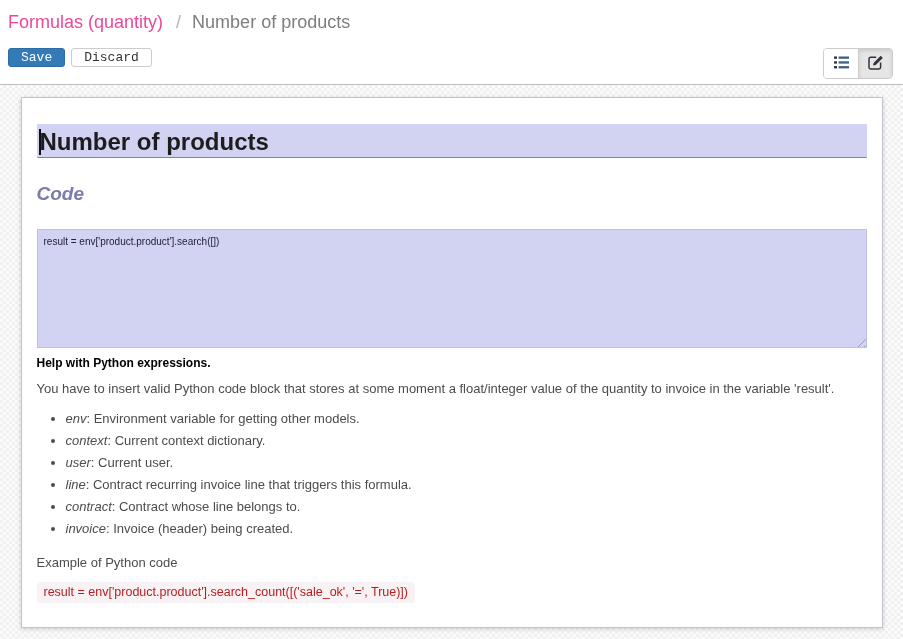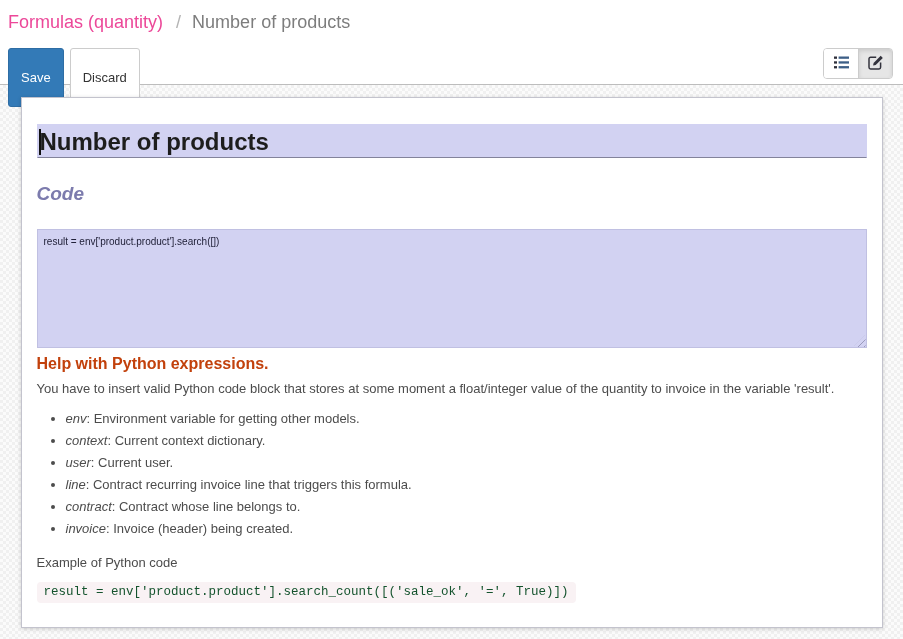--- a/index.html
+++ b/index.html
@@ -26,24 +26,24 @@
   }
   .breadcrumb .sep { color: #b4b4b4; margin: 0 6px 0 8px; }
   .breadcrumb .current { color: #7d7d7d; }
 
   .button-row {
     margin-top: 14px;
     display: flex;
     align-items: flex-start;
   }
   .btn {
-    font-family: Liberation Sans, sans-serif;
+    font-family: Liberation Mono, monospace;
     font-size: 13px;
     line-height: 17px;
-    padding: 20px 12px;
+    padding: 0 12px;
     border-radius: 3px;
     border: 1px solid transparent;
     cursor: pointer;
     margin-left: 0;
   }
   .btn.primary {
     background: #337ab7;
     border-color: #2e6da4;
     color: #ffffff;
   }
@@ -156,41 +156,41 @@
     bottom: 1px;
     width: 12px;
     height: 12px;
     cursor: nwse-resize;
     background: repeating-linear-gradient(135deg, transparent 0 3px, #9a9abc 3px 4px);
     clip-path: polygon(100% 0, 100% 100%, 0 100%);
   }
 
   .help-section { margin-top: 7px; font-size: 13px; line-height: 17px; color: #4c4c4c; }
   .help-heading {
-    font-size: 16px;
+    font-size: 12px;
     font-weight: bold;
-    color: #c2410c;
+    color: #000000;
   }
   .help-intro { margin-top: 8px; }
   .variables-intro { margin-top: 15px; }
   .variables-list {
     margin-top: 13px;
     padding-left: 29px;
     list-style: disc outside;
   }
   .variables-list li { margin-bottom: 5px; }
   .variables-list i { font-style: italic; }
   .example-label { margin-top: 17px; }
   .example-code {
     display: inline-block;
     margin-top: 11px;
-    font-family: Liberation Mono, monospace;
+    font-family: Liberation Sans, sans-serif;
     font-size: 12.5px;
     line-height: 14px;
-    color: #14532d;
+    color: #b91c1c;
     background: #f9f2f4;
     border-radius: 4px;
     padding: 3px 7px 4px 7px;
     white-space: nowrap;
   }
 </style>
 </head>
 <body>
 
 <div class="control-panel">

